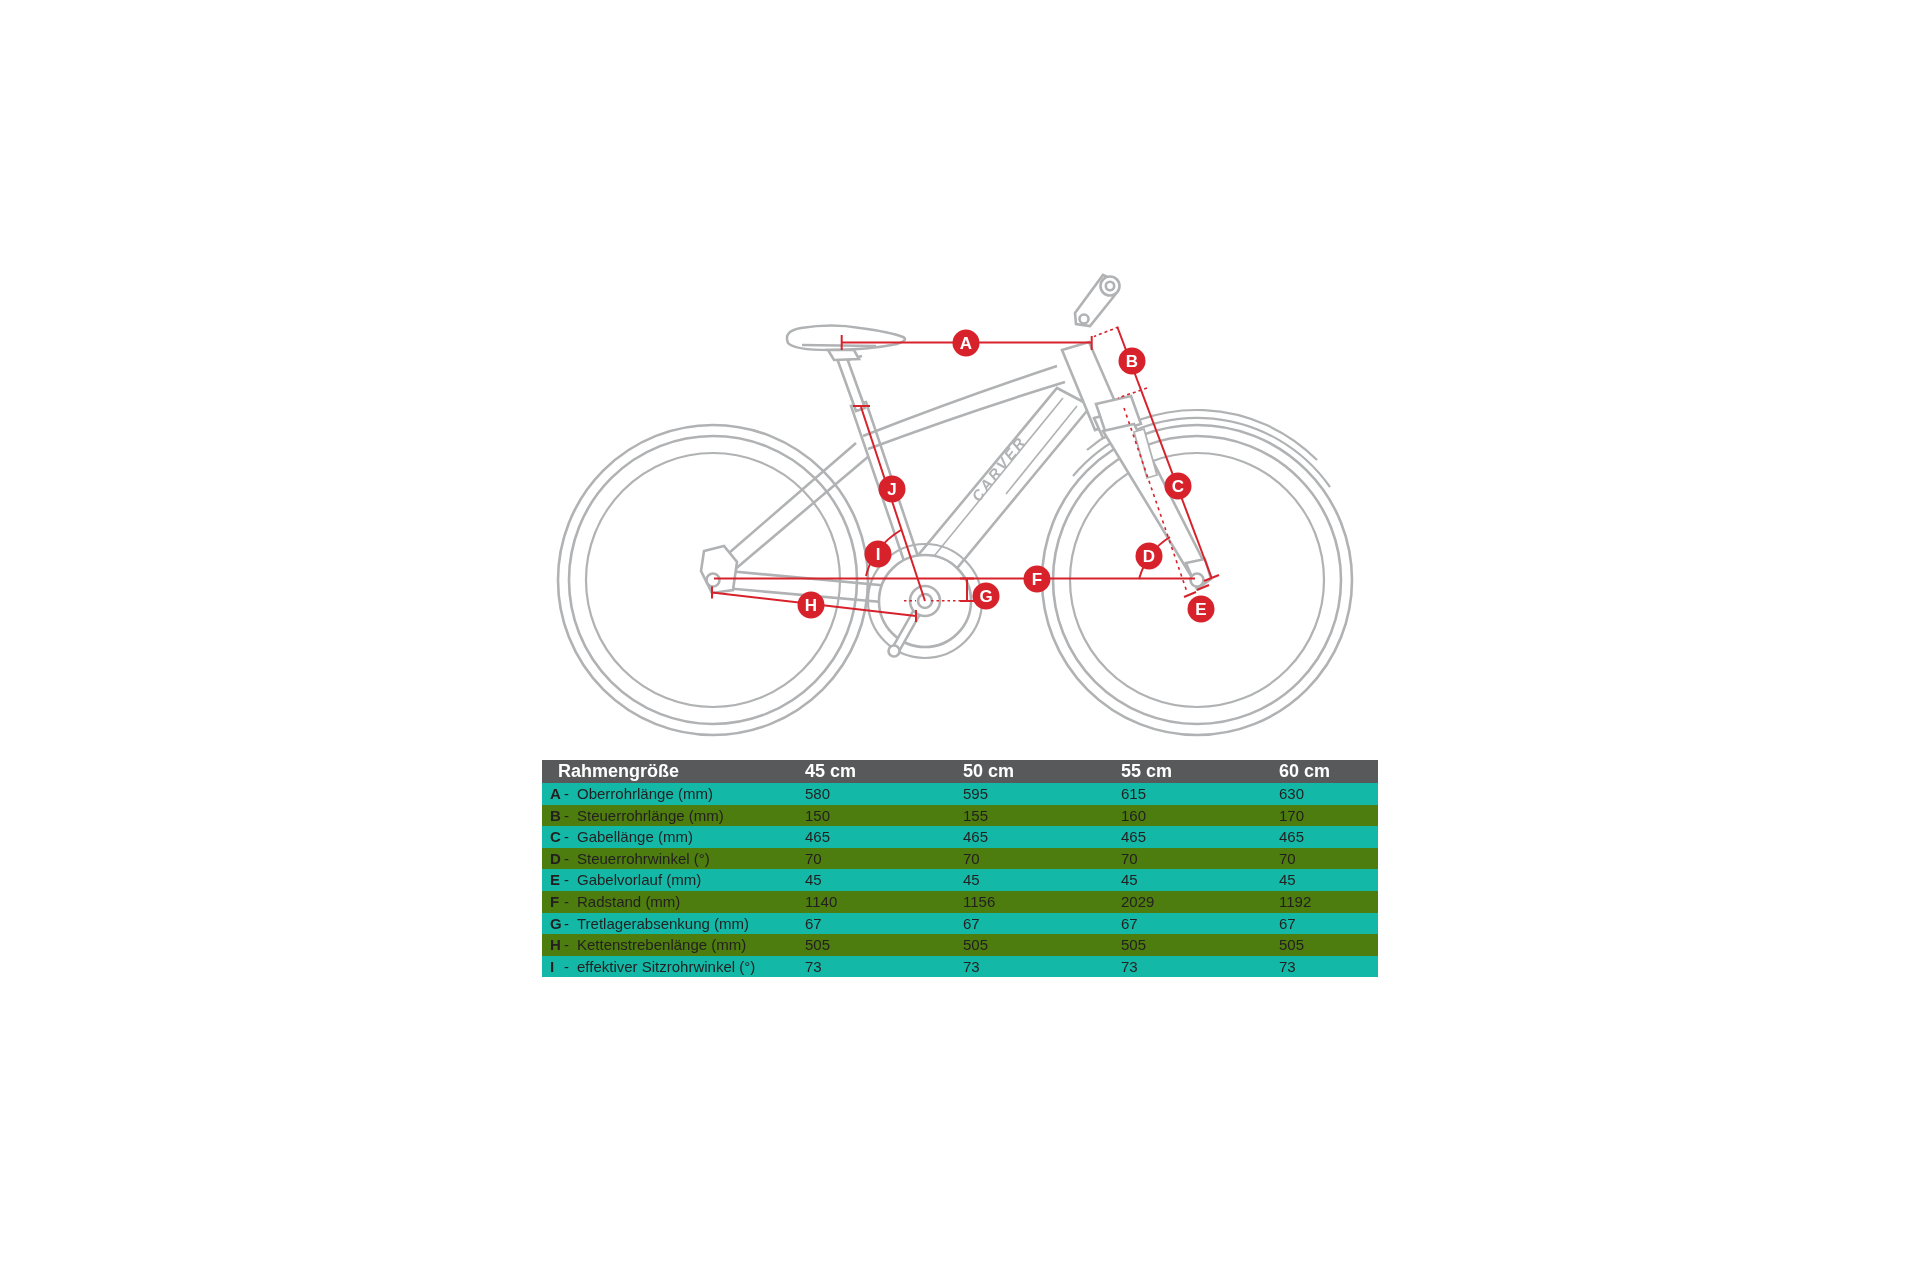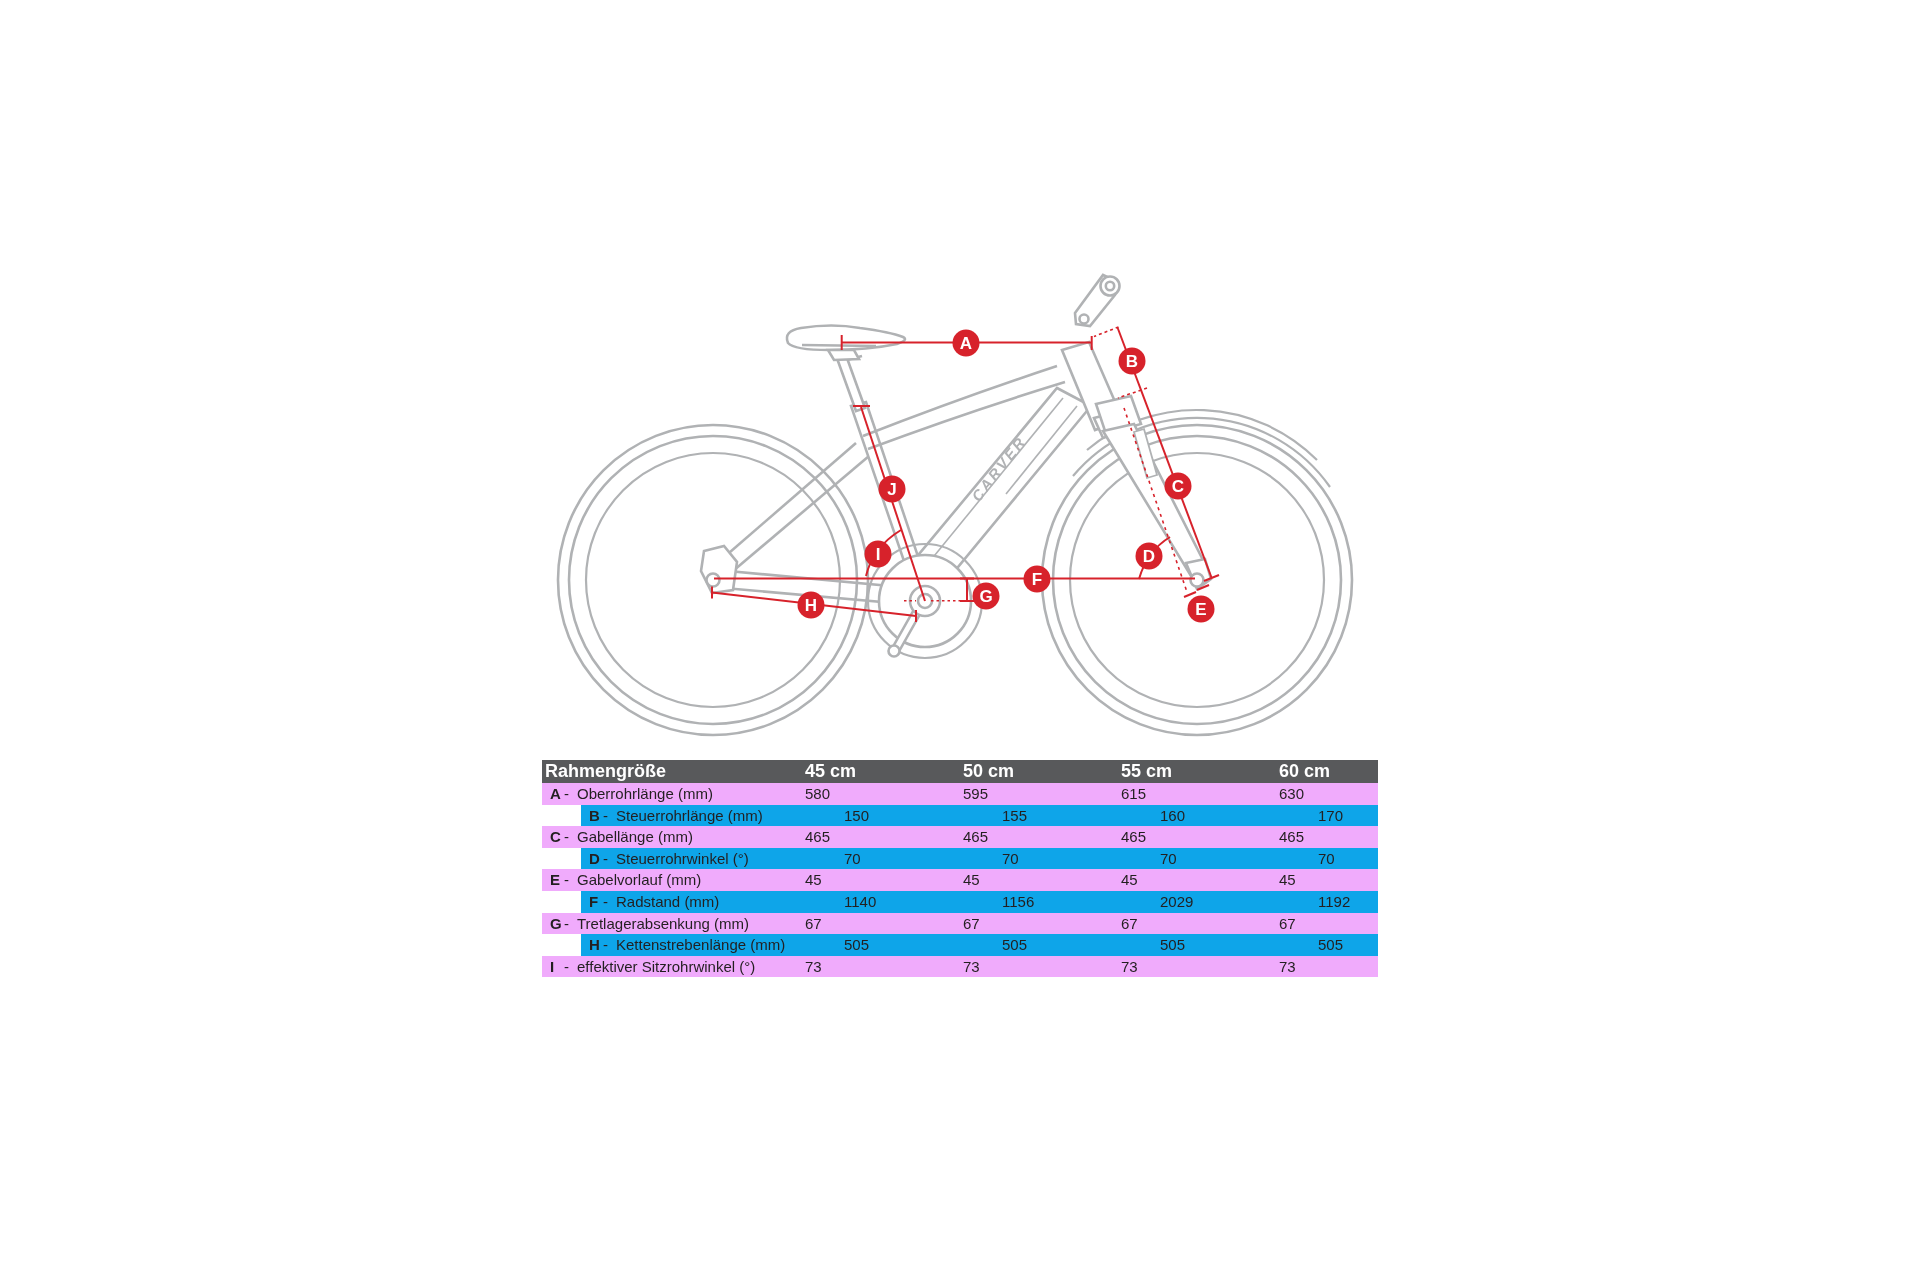--- a/index.html
+++ b/index.html
@@ -12,26 +12,26 @@
   
   #geometry-table{
     position:absolute;left:542px;top:760px;width:836px;
     color:#231f20;
   }
   .thead{
     display:grid;grid-template-columns:263px 158px 158px 158px 99px;
     height:23px;line-height:23px;background:#58595b;color:#ffffff;
     font-weight:bold;font-size:18px;
   }
-  .thead .cell:first-child{padding-left:3px;}
+  .thead .cell:first-child{padding-left:16px;}
   .trow{
     display:grid;grid-template-columns:263px 158px 158px 158px 99px;
-    height:21.6px;line-height:21.6px;font-size:15px;background:#f0abfc;
-  }
-  .trow.alt{background:#0ea5e9;margin-left:39px;}
+    height:21.6px;line-height:21.6px;font-size:15px;background:#14b8a6;
+  }
+  .trow.alt{background:#4d7c0f;}
   .cell{white-space:nowrap;overflow:hidden;}
   .label-cell{padding-left:8px;}
   .letter{display:inline-block;width:14px;font-weight:bold;}
   .dash{display:inline-block;width:13px;}
 </style>
 </head>
 <body>
 
 <svg id="diagram-svg" width="1920" height="1280" viewBox="0 0 1920 1280">
 

